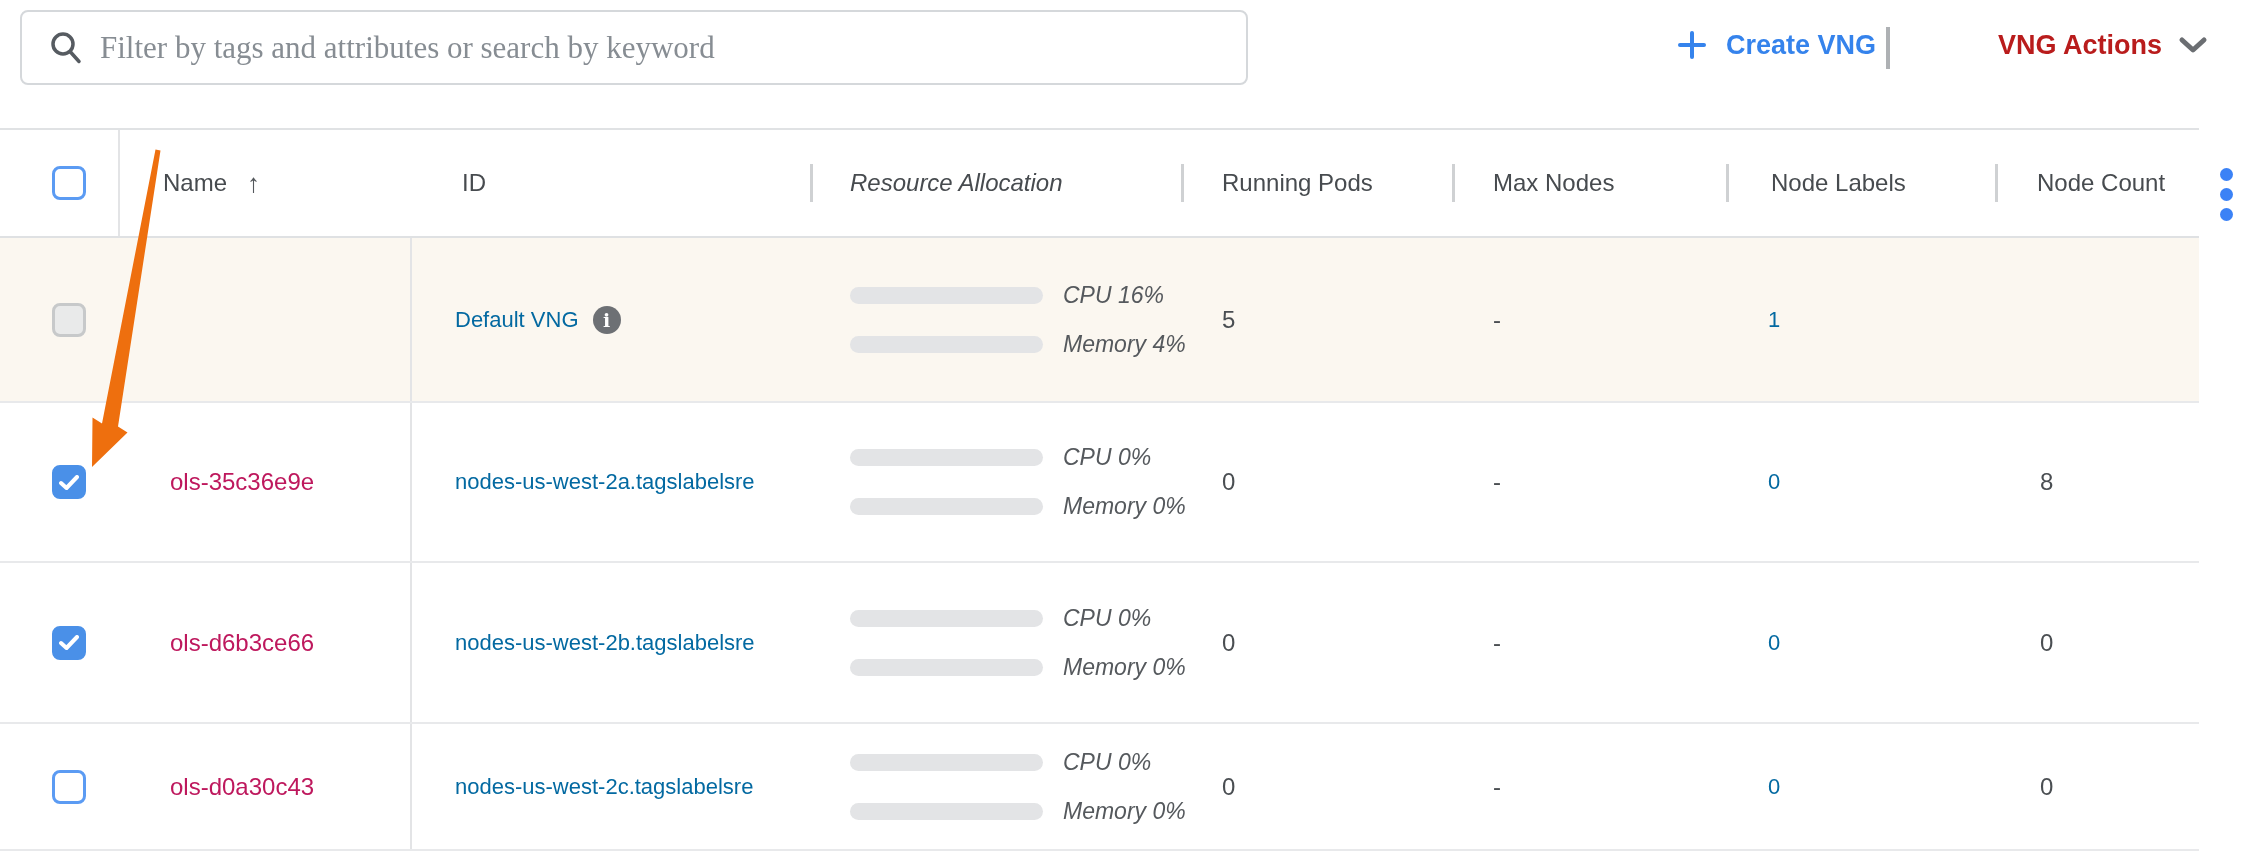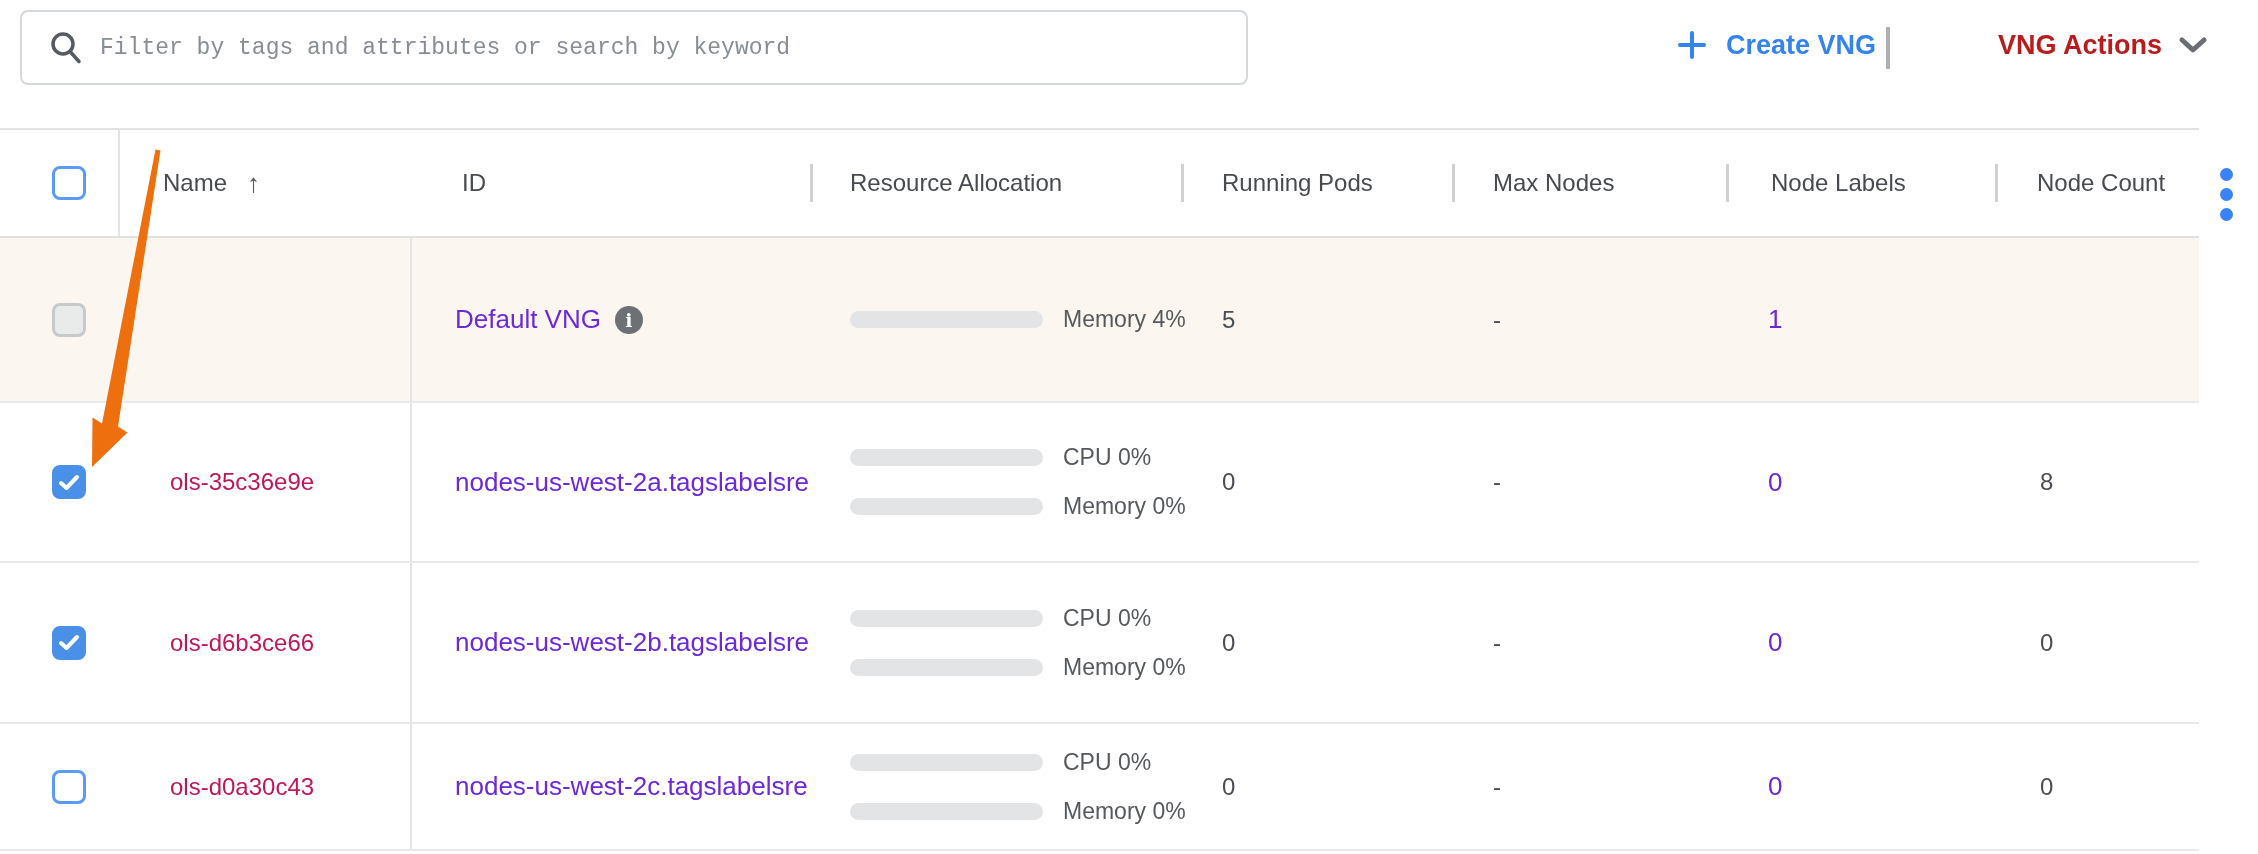--- a/index.html
+++ b/index.html
@@ -5,22 +5,22 @@
   * { margin:0; padding:0; box-sizing:border-box; }
   html,body { width:2258px; height:854px; overflow:hidden; background:#fff;
               font-family:"Liberation Sans","DejaVu Sans",sans-serif; }
   .stage { position:relative; width:2258px; height:854px; }
 
   
   .search-field { position:absolute; left:20px; top:10px; width:1228px; height:75px;
     border:2px solid #d5d8db; border-radius:8px; background:#fff;
     display:flex; align-items:center; padding-left:26px; }
   .search-icon { flex:0 0 auto; margin-right:16px; display:flex; }
-  .search-input { border:none; outline:none; flex:1; font-size:23px; color:#3c4043;
-    font-family:Liberation Mono, monospace; background:transparent; }
+  .search-input { border:none; outline:none; flex:1; font-size:31px; color:#3c4043;
+    font-family:Liberation Serif, serif; background:transparent; }
   .search-input::placeholder { color:#878d93; opacity:1; }
 
   .create-vng { position:absolute; left:1676px; top:18px; height:54px;
     display:flex; align-items:center; gap:18px; cursor:pointer;
     color:#3583ec; font-size:27px; font-weight:bold; background:none; border:none;
     font-family:inherit; }
   .toolbar-divider { position:absolute; left:1886px; top:27px; width:4px; height:42px;
     background:#aeb1b4; }
   .vng-actions { position:absolute; left:1998px; top:18px; height:54px;
     display:flex; align-items:center; gap:16px; cursor:pointer;
@@ -41,37 +41,37 @@
   .trow { height:160px; border-bottom:2px solid #e8e9eb; background:#fff; }
   .trow.h165 { height:165px; }
   .trow.h161 { height:161px; }
   .trow.h127 { height:127px; }
   .trow.highlight { background:#fbf7f0; }
   .td { position:relative; display:flex; align-items:center; font-size:24px; color:#4a4e52; }
 
   .pad-cb  { padding-left:52px; }
   .pad-id  { padding-left:52px; }
   .pad-nm  { padding-left:43px; }
-  .pad-ra  { padding-left:40px; }
+  .pad-ra  { padding-left:40px;font-style:italic; }
   .pad-rp  { padding-left:41px; }
   .pad-mn  { padding-left:41px; }
   .pad-nc  { padding-left:42px; }
   .pad-nl  { padding-left:45px; }
 
   
   .cbx { width:34px; height:34px; border-radius:8px; background:#fff;
     border:3px solid #5b9bf3; display:flex; align-items:center; justify-content:center;
     cursor:pointer; flex:0 0 auto; }
   .cbx.checked { background:#4a90e8; border-color:#4a90e8; }
   .cbx.disabled { background:#e9eaea; border-color:#c7c9ca; cursor:default; }
   .cbx svg { display:none; }
   .cbx.checked svg { display:block; }
 
   
-  .link { color:#6d28d9; font-size:26px; text-decoration:none; cursor:pointer; }
+  .link { color:#0369a1; font-size:22px; text-decoration:none; cursor:pointer; }
   .id-text { color:#be185d; }
   .info-badge { width:28px; height:28px; border-radius:50%; background:#6d7074;
     color:#fff; display:inline-flex; align-items:center; justify-content:center;
     font-family:"DejaVu Serif",serif; font-weight:bold; font-size:19px;
     margin-left:14px; cursor:pointer; }
   .sort-arrow { margin-left:20px; font-size:26px; color:#54585c; }
 
   
   .bars { display:flex; flex-direction:column; gap:22px; }
   .bar-line { display:flex; align-items:center; gap:20px; }
@@ -163,20 +163,24 @@
         <span class="cbx disabled"></span>
       </div>
       <div class="td pad-id id-text"></div>
       <div class="td col-name pad-nm">
         <a class="link">Default VNG</a>
         <span class="info-badge">i</span>
       </div>
       <div class="td pad-ra">
         <div class="bars">
           <div class="bar-line">
+            <span class="track"><span class="fill cpu" style="width: 16%;"></span></span>
+            <span class="bar-label">CPU 16%</span>
+          </div>
+          <div class="bar-line">
             <span class="track"><span class="fill mem" style="width: 4%;"></span></span>
             <span class="bar-label">Memory 4%</span>
           </div>
         </div>
       </div>
       <div class="td pad-rp">5</div>
       <div class="td pad-mn">-</div>
       <div class="td pad-nc">
           <a class="link">1</a>
         </div>

